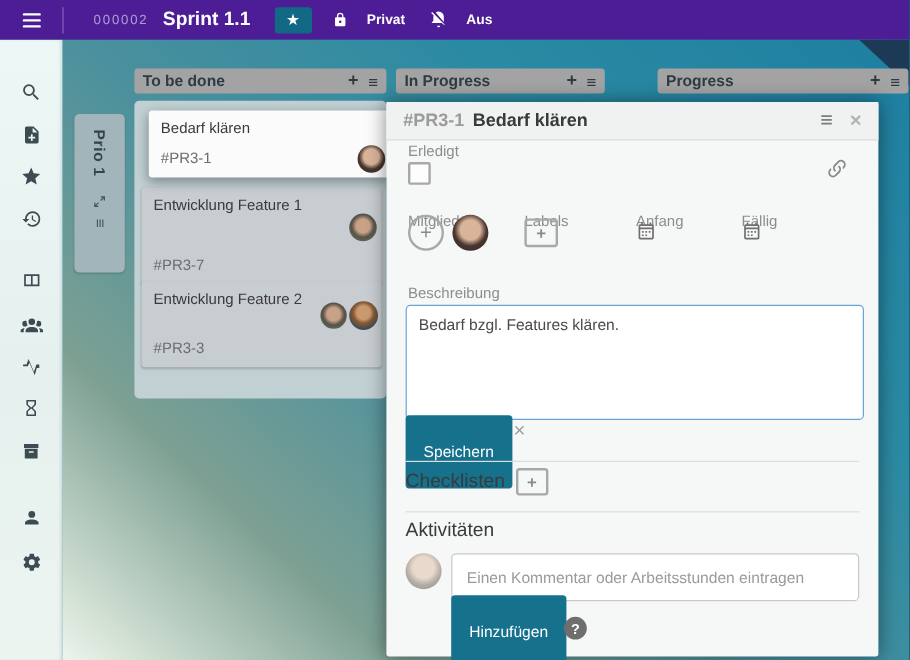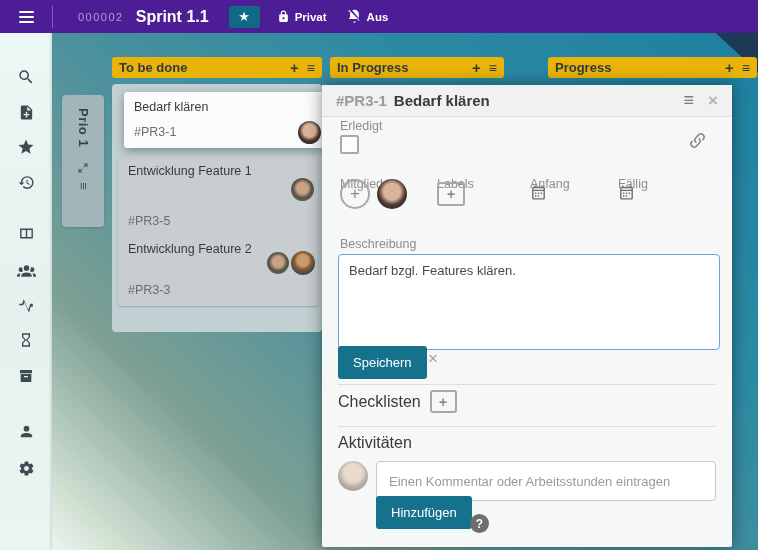--- a/index.html
+++ b/index.html
@@ -10,40 +10,40 @@
   .topbar { position:absolute; top:0; left:0; width:758px; height:33px; background:#4c1d95;
             display:flex; align-items:center; color:#fff; z-index:40; }
   .hamburger { width:52px; height:33px; display:flex; flex-direction:column; justify-content:center;
                align-items:center; gap:3px; cursor:pointer; }
   .hamburger i { display:block; width:15px; height:2px; background:#fff; border-radius:1px; }
   .topbar-divider { width:1px; height:22px; background:rgba(255,255,255,.3); }
   .board-number { margin-left:25px; font-size:11px; letter-spacing:1.5px; color:rgba(255,255,255,.55); }
   .board-title { margin-left:12px; font-size:16px; font-weight:bold; }
   .star-btn { margin-left:20px; width:31px; height:22px; background:#126985; border-radius:3px;
               display:flex; align-items:center; justify-content:center; font-size:13px; color:#fff; cursor:pointer; }
-  .tb-group { display:flex; align-items:center; gap:5px; font-size:11.5px; font-weight:bold; }
+  .tb-group { display:flex; align-items:center; gap:16px; font-size:11.5px; font-weight:bold; }
   .tb-privacy { margin-left:17px; }
   .tb-notify { margin-left:20px; }
   .tb-ic { display:block; }
 
   
   .sidebar { position:absolute; top:33px; left:0; width:52px; height:517px; z-index:30;
              background:linear-gradient(180deg,#edf7f6 0%,#e6f1ef 55%,#ecf4f0 100%);
              box-shadow:inset -2px 0 3px -1px rgba(0,60,70,.18); }
   .side-btn { position:absolute; left:0; width:52px; height:30px; display:flex; align-items:center;
               justify-content:center; cursor:pointer; }
   .side-btn svg { fill:#3d4b52; }
 
   
   .board { position:absolute; top:33px; left:52px; width:706px; height:517px;
            background:linear-gradient(223deg,#1e7fa1 0%,#2b8aa3 30%,#4b909d 55%,#7da093 78%,#cfdfd2 94%,#eef4ec 100%); }
   .corner-fold { position:absolute; top:33px; right:0; width:45px; height:39px; background:#1c3a55;
                  clip-path:polygon(6% 0,100% 0,100% 100%); z-index:1; }
 
-  .col-header { position:absolute; top:57px; height:21px; background:#eab308; border-radius:3px;
+  .col-header { position:absolute; top:57px; height:21px; background:#a3a3a3; border-radius:3px;
                 display:flex; align-items:center; padding:0 7px; color:#2d3b43; font-size:13px;
                 font-weight:bold; z-index:5; }
   .col-header .h-plus { margin-left:auto; font-size:15px; cursor:pointer; }
   .col-header .h-menu { margin-left:8px; font-size:14px; cursor:pointer; }
 
   .swimlane { position:absolute; left:62px; top:95px; width:42px; height:132px; background:#a2b5ba;
               border-radius:4px; z-index:4; display:flex; flex-direction:column; align-items:center;
               padding-top:13px; box-shadow:0 1px 2px rgba(0,0,0,.15); }
   .swim-title { writing-mode:vertical-rl; font-size:13px; font-weight:bold; color:#36444a; letter-spacing:.5px; }
   .swim-icons { margin-top:15px; display:flex; flex-direction:column; align-items:center; gap:7px; }
@@ -79,21 +79,21 @@
                 color:#8a8a8a; font-size:17px; display:flex; align-items:center; justify-content:center;
                 cursor:pointer; background:transparent; }
   .btn-square { border:2px solid #a8a8a8; border-radius:3px; color:#8a8a8a; font-size:14px; font-weight:bold;
                 display:flex; align-items:center; justify-content:center; cursor:pointer; background:transparent; }
   .member-avatar { position:absolute; left:55px; top:94px; width:30px; height:30px; cursor:pointer; }
   .cal-ic { position:absolute; cursor:pointer; }
   .desc-area { position:absolute; left:16px; top:169px; width:382px; height:96px; resize:none; outline:none;
                border:1.5px solid #68a4d9; border-radius:4px; background:#fff; padding:8px 10px;
                font-family:"Liberation Sans",sans-serif; font-size:13px; color:#4a4a4a; }
   .btn-teal { position:absolute; background:#16718c; color:#fff; border:none; border-radius:3px;
-              font-family:"Liberation Sans",sans-serif; font-size:13px; padding:9px 15px; cursor:pointer; }
+              font-family:"Liberation Sans",sans-serif; font-size:13px; padding:23px 15px; cursor:pointer; }
   .desc-cancel { position:absolute; left:106px; top:264px; font-size:17px; color:#9e9e9e; cursor:pointer; }
   .divider { position:absolute; left:16px; width:378px; height:1px; background:#ddd; }
   .section-row { position:absolute; left:16px; display:flex; align-items:center; gap:9px;
                  font-size:16px; color:#3a3a3a; }
   .comment-avatar { position:absolute; left:16px; top:376px; width:30px; height:30px; }
   .comment-input { position:absolute; left:54px; top:376px; width:340px; height:40px; border:1px solid #c9c9c9;
                    border-radius:4px; background:#fff; padding:0 12px; outline:none;
                    font-family:"Liberation Sans",sans-serif; font-size:13px; color:#555; }
   .comment-input::placeholder { color:#9a9a9a; }
   .help-circle { position:absolute; left:148px; top:429px; width:19px; height:19px; border-radius:50%;
@@ -219,21 +219,21 @@
   </div>
 
   <div class="list">
     <div class="card card-selected" style="top:8px;height:56px">
       <span class="c-title">Bedarf klären</span>
       <span class="c-ref">#PR3-1</span>
       <div class="avatar av-w1" style="position:absolute;right:3px;top:29px;width:23px;height:23px"></div>
     </div>
     <div class="card" style="top:72px;height:81px">
       <span class="c-title">Entwicklung Feature 1</span>
-      <span class="c-ref">#PR3-5</span>
+      <span class="c-ref">#PR3-7</span>
       <div class="avatar av-w2" style="position:absolute;right:4px;top:22px;width:23px;height:23px"></div>
     </div>
     <div class="card" style="top:150px;height:72px">
       <span class="c-title">Entwicklung Feature 2</span>
       <span class="c-ref">#PR3-3</span>
       <div class="avatar av-w2" style="position:absolute;right:29px;top:18px;width:22px;height:22px"></div>
       <div class="avatar av-m1" style="position:absolute;right:3px;top:17px;width:24px;height:24px"></div>
     </div>
   </div>
 

